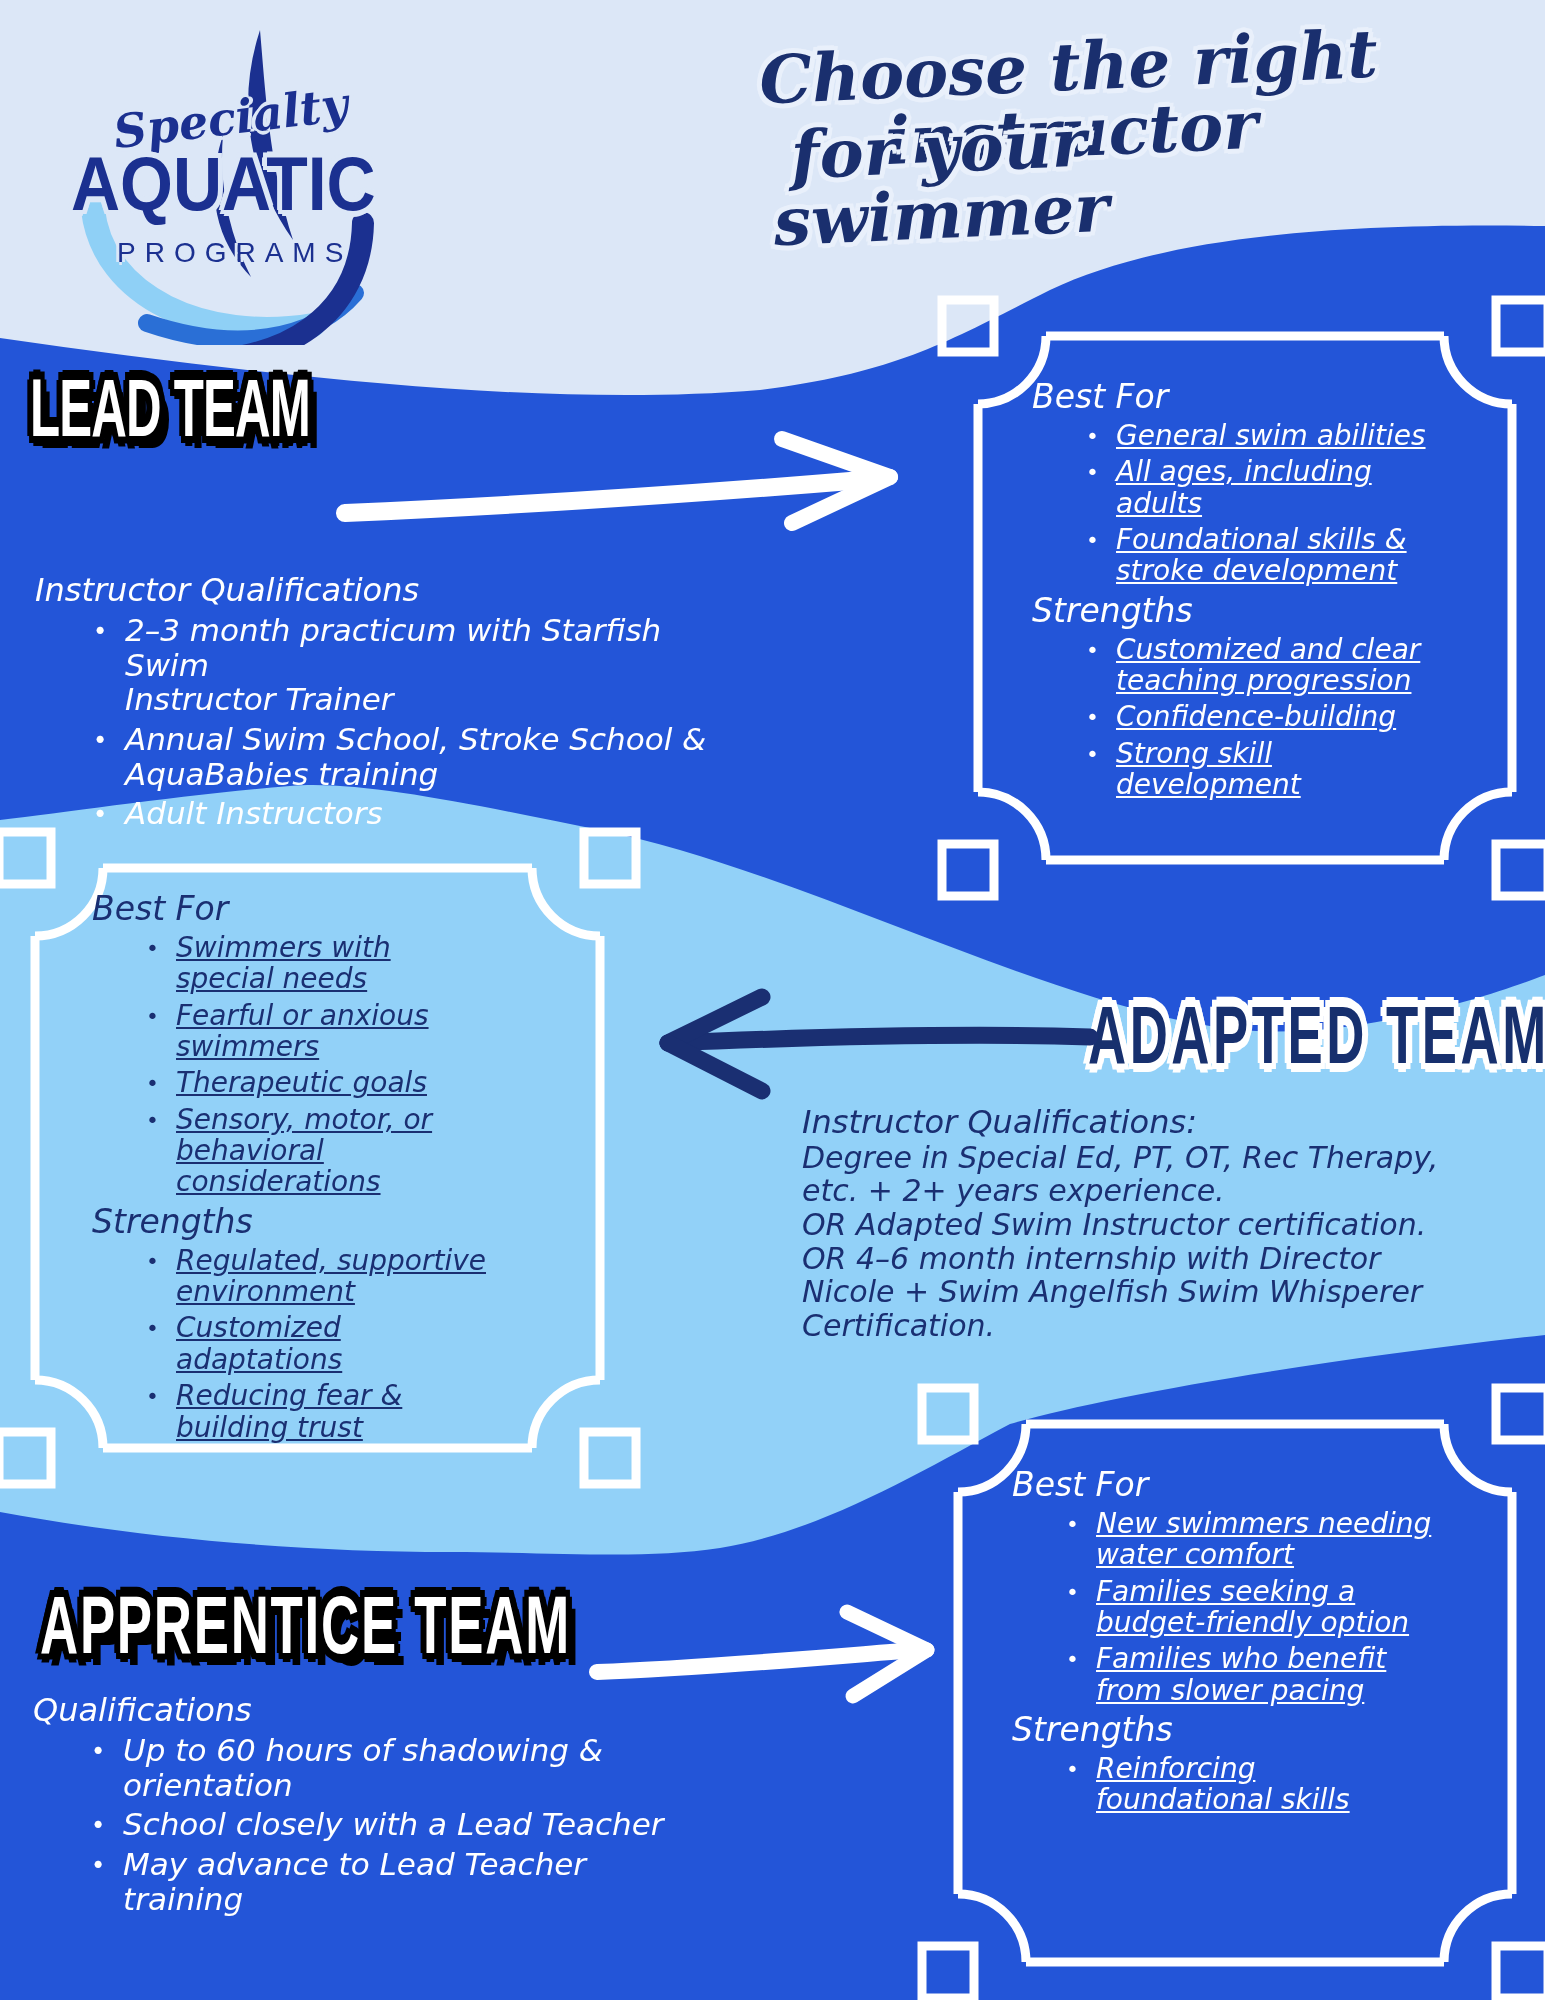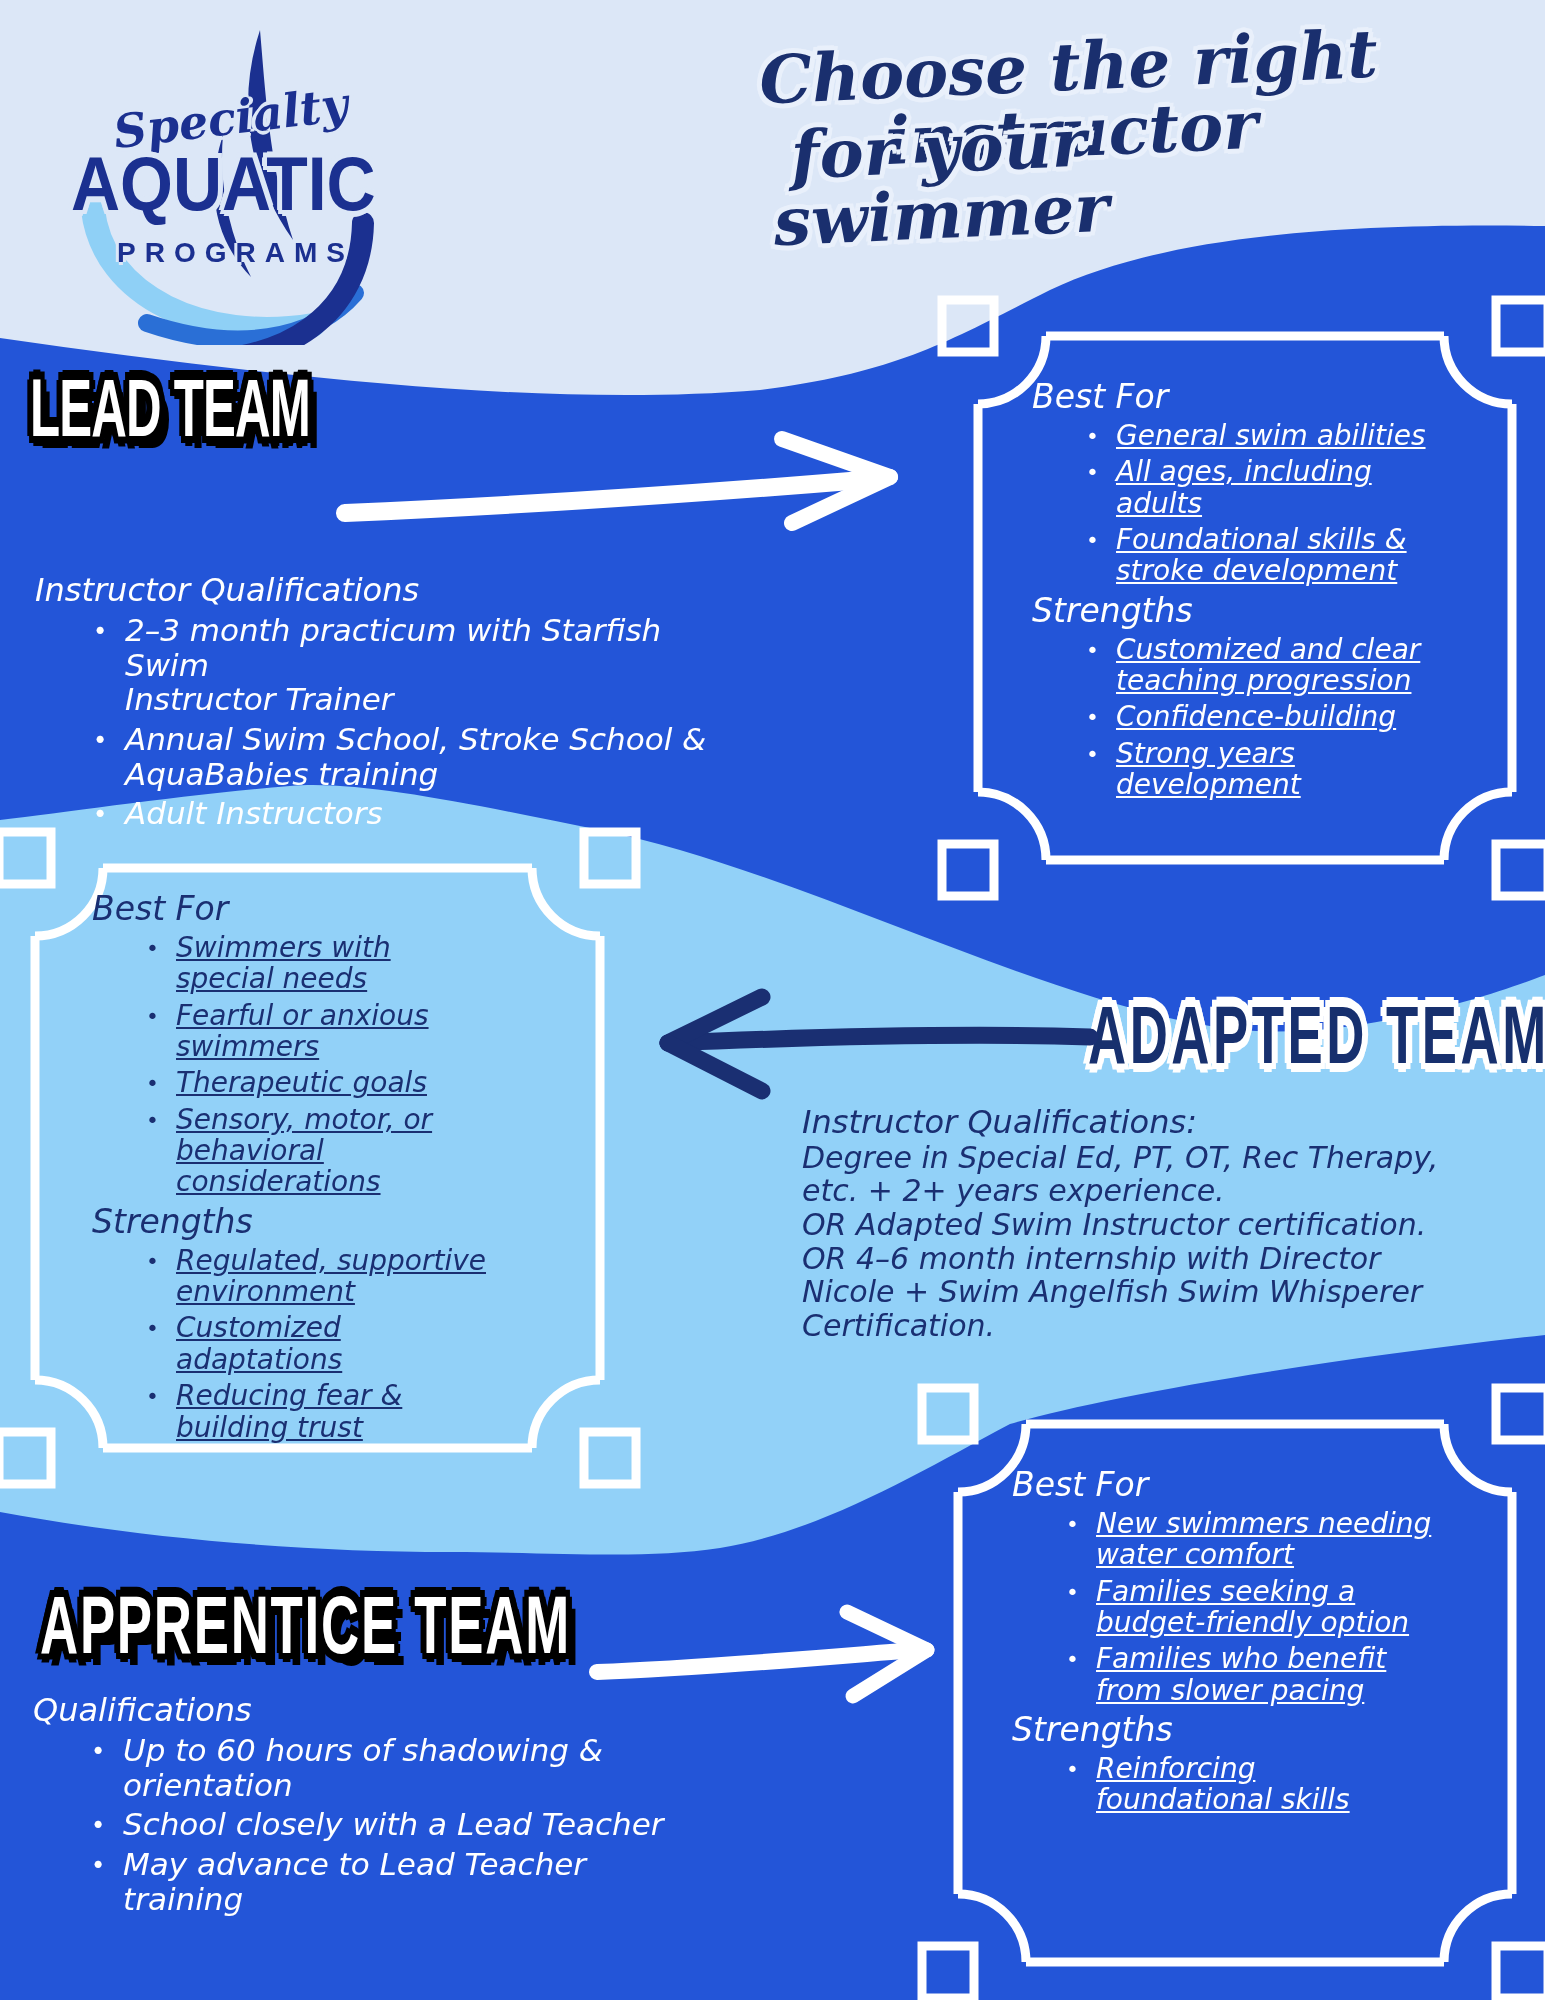--- a/index.html
+++ b/index.html
@@ -61,21 +61,21 @@
   .logo-main{
     position:absolute;left:16px;top:120px;
     font-family:"Liberation Sans",sans-serif;font-weight:900;
     font-size:68px;color:#1b3090;letter-spacing:0;line-height:1;
     transform:scale(1,1.12);transform-origin:top left;
     text-shadow:-5px 0 0 #dce7f7,5px 0 0 #dce7f7,0 -5px 0 #dce7f7,0 5px 0 #dce7f7,
       -4px -4px 0 #dce7f7,4px -4px 0 #dce7f7,-4px 4px 0 #dce7f7,4px 4px 0 #dce7f7;
   }
   .logo-sub{
     position:absolute;left:62px;top:212px;
-    font-family:"Liberation Sans",sans-serif;font-weight:bold;
+    font-family:"Liberation Sans",sans-serif;font-weight:normal;
     font-size:28px;color:#1b3090;letter-spacing:9px;
     text-shadow:-3px 0 0 #dce7f7,3px 0 0 #dce7f7,0 -3px 0 #dce7f7,0 3px 0 #dce7f7;
   }
 
   
   .col-text{position:absolute;color:#ffffff;font-style:italic;}
   .col-title{font-size:32px;line-height:1.15;}
   .q-body{white-space:pre-line;font-size:30px;line-height:1.12;}
   ul.blist{list-style:none;margin:4px 0 0 0;padding:0 0 0 52px;}
   ul.blist li{
@@ -183,21 +183,21 @@
       <li>All ages, including
 adults</li>
       <li>Foundational skills &amp;
 stroke development</li>
     </ul>
     <div class="col-title">Strengths</div>
     <ul class="blist">
       <li>Customized and clear
 teaching progression</li>
       <li>Confidence-building</li>
-      <li>Strong years
+      <li>Strong skill
 development</li>
     </ul>
   </div>
 
   <div class="team-heading outline-white" id="adapted-heading">ADAPTED TEAM</div>
 
   <svg class="arrow-svg" style="left:650px;top:985px" width="450" height="115" viewBox="0 0 450 115">
     <path d="M18,58 C160,52 320,48 440,52" stroke="#1a2f72" stroke-width="17" fill="none" stroke-linecap="round"></path>
     <path d="M112,12 L18,58" stroke="#1a2f72" stroke-width="17" fill="none" stroke-linecap="round"></path>
     <path d="M112,106 L18,58" stroke="#1a2f72" stroke-width="17" fill="none" stroke-linecap="round"></path>

